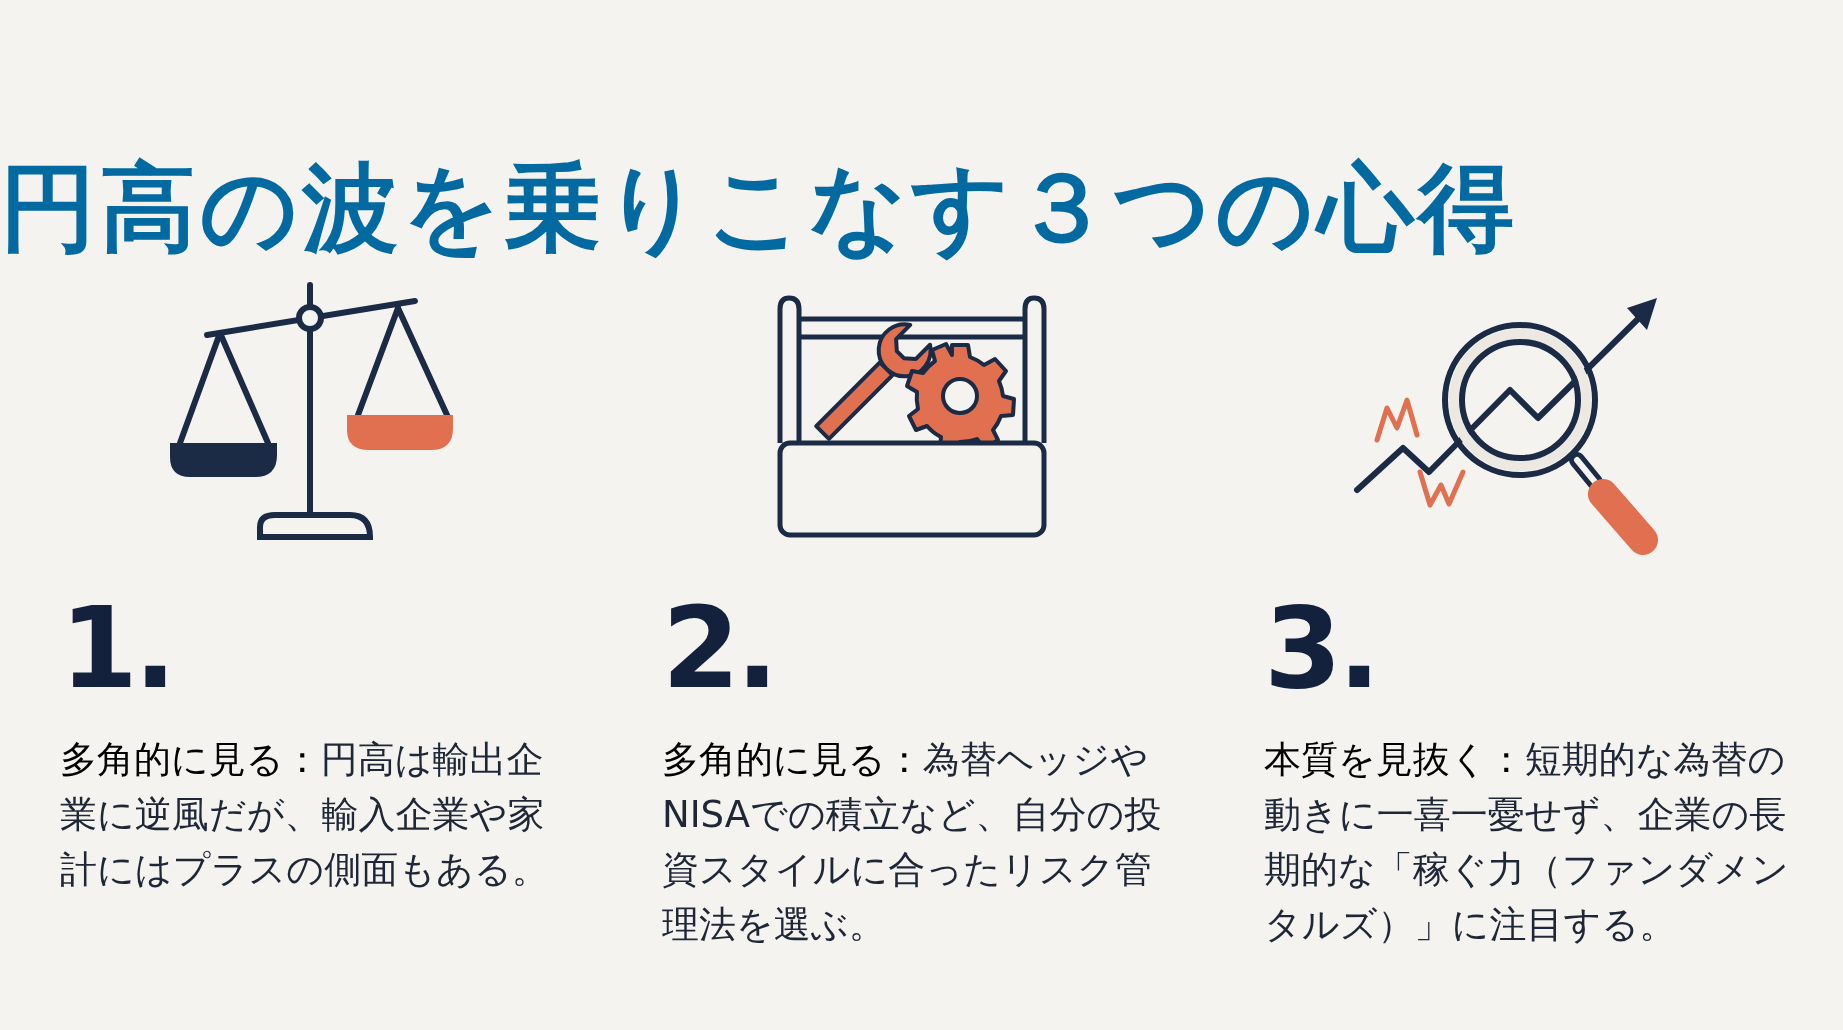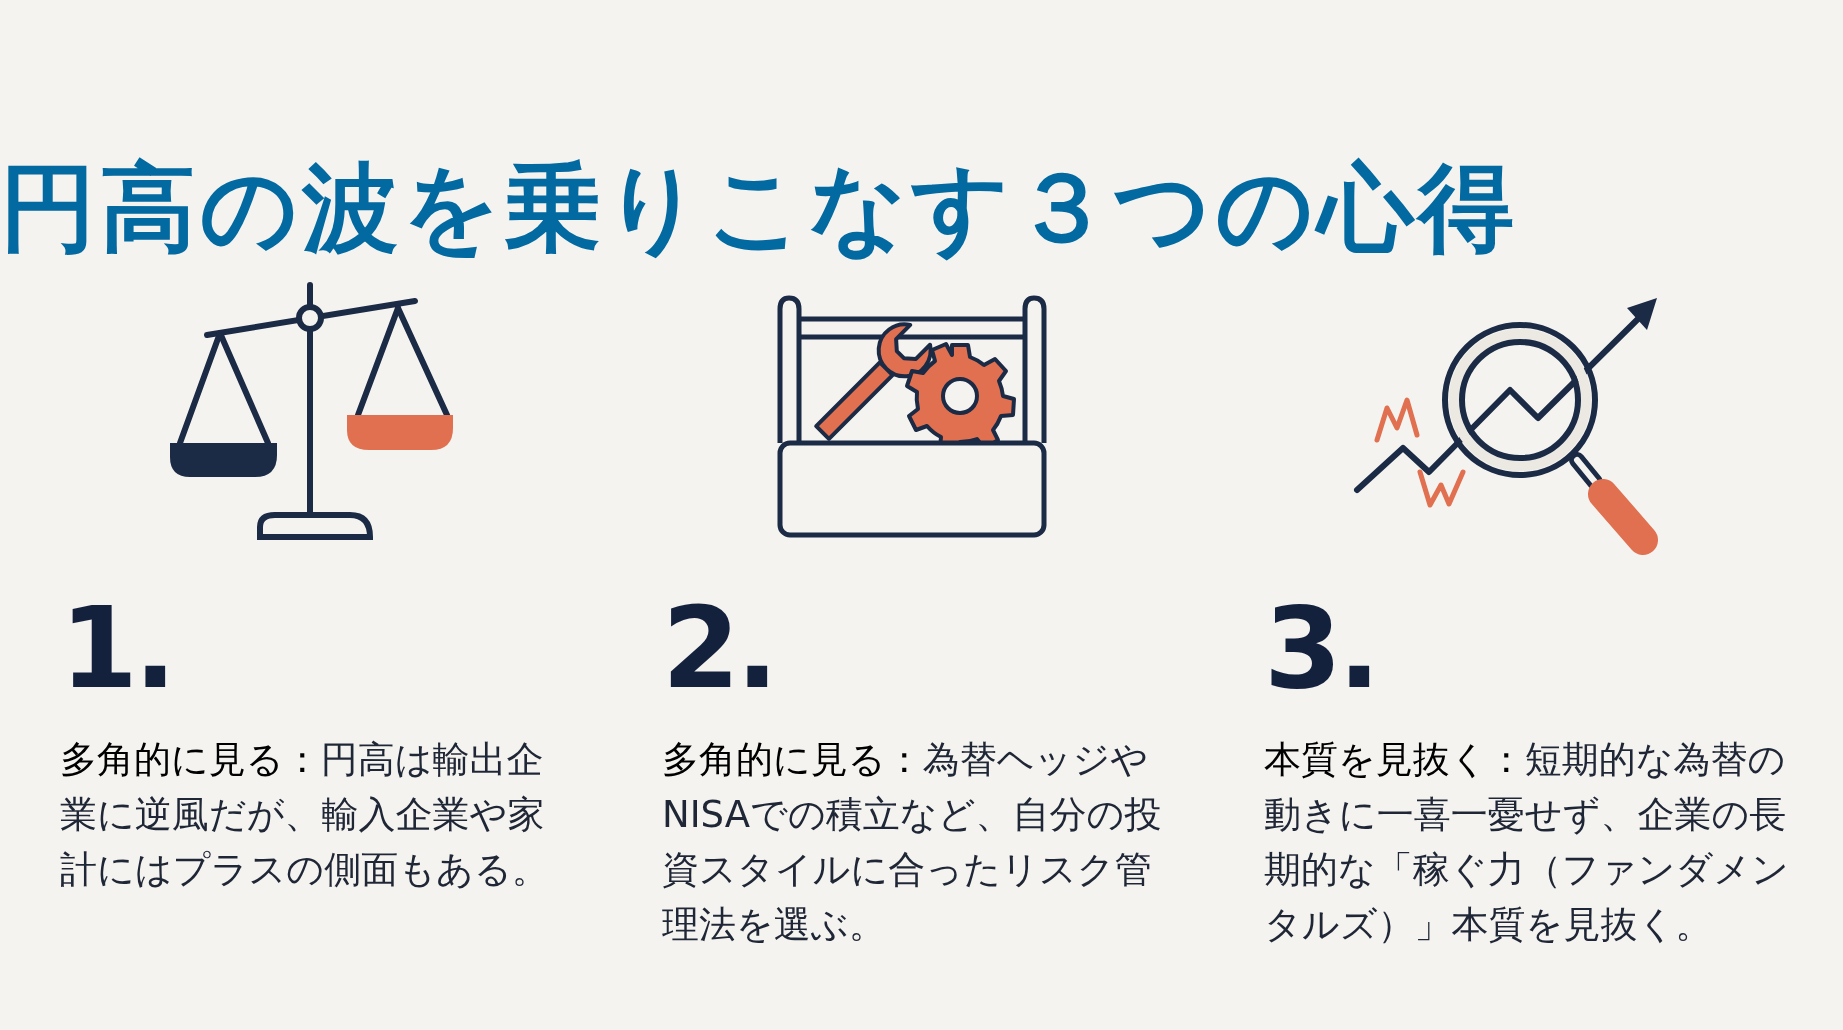--- a/index.html
+++ b/index.html
@@ -147,14 +147,14 @@
 <div class="num col2">2.</div>
 <div class="num col3">3.</div>
 
 <div class="desc col1">
   <span class="lead">多角的に見る</span><span class="lead">：</span><span>円高は輸出企業に逆風だが、輸入企業や家計にはプラスの側面もある。</span>
 </div>
 <div class="desc col2">
   <span class="lead">多角的に見る</span><span class="lead">：</span><span>為替ヘッジやNISAでの積立など、自分の投資スタイルに合ったリスク管理法を選ぶ。</span>
 </div>
 <div class="desc col3">
-  <span class="lead">本質を見抜く</span><span class="lead">：</span><span>短期的な為替の動きに一喜一憂せず、企業の長期的な「稼ぐ力（ファンダメンタルズ）」本質を見抜く。</span>
+  <span class="lead">本質を見抜く</span><span class="lead">：</span><span>短期的な為替の動きに一喜一憂せず、企業の長期的な「稼ぐ力（ファンダメンタルズ）」に注目する。</span>
 </div>
 
 </body></html>

